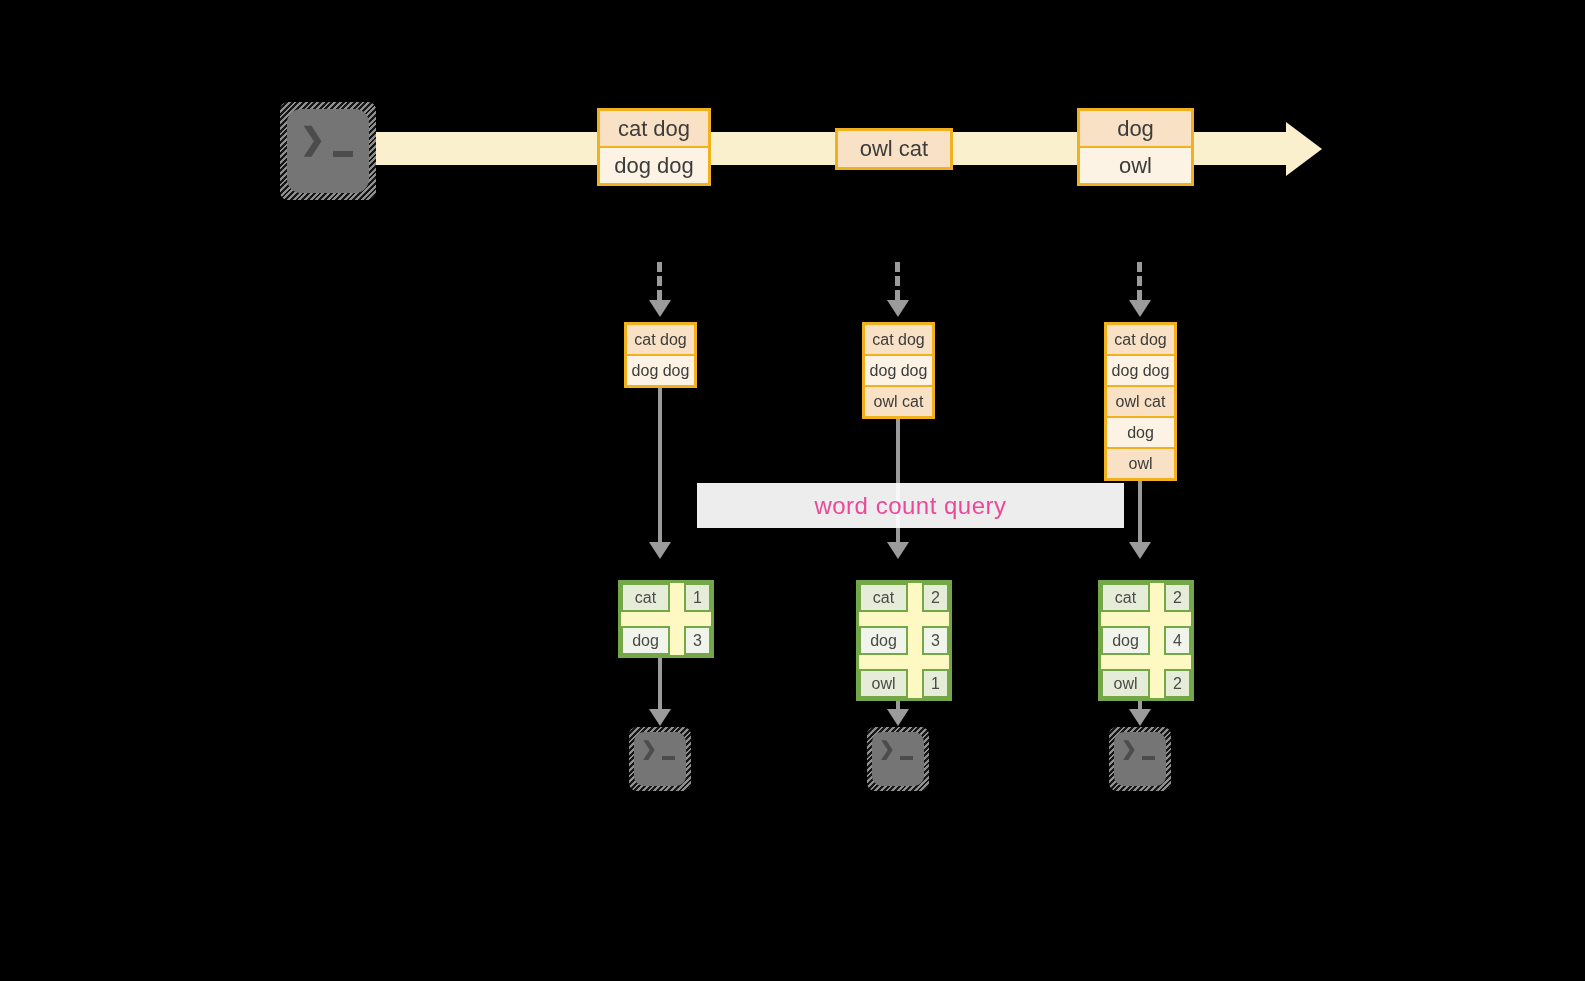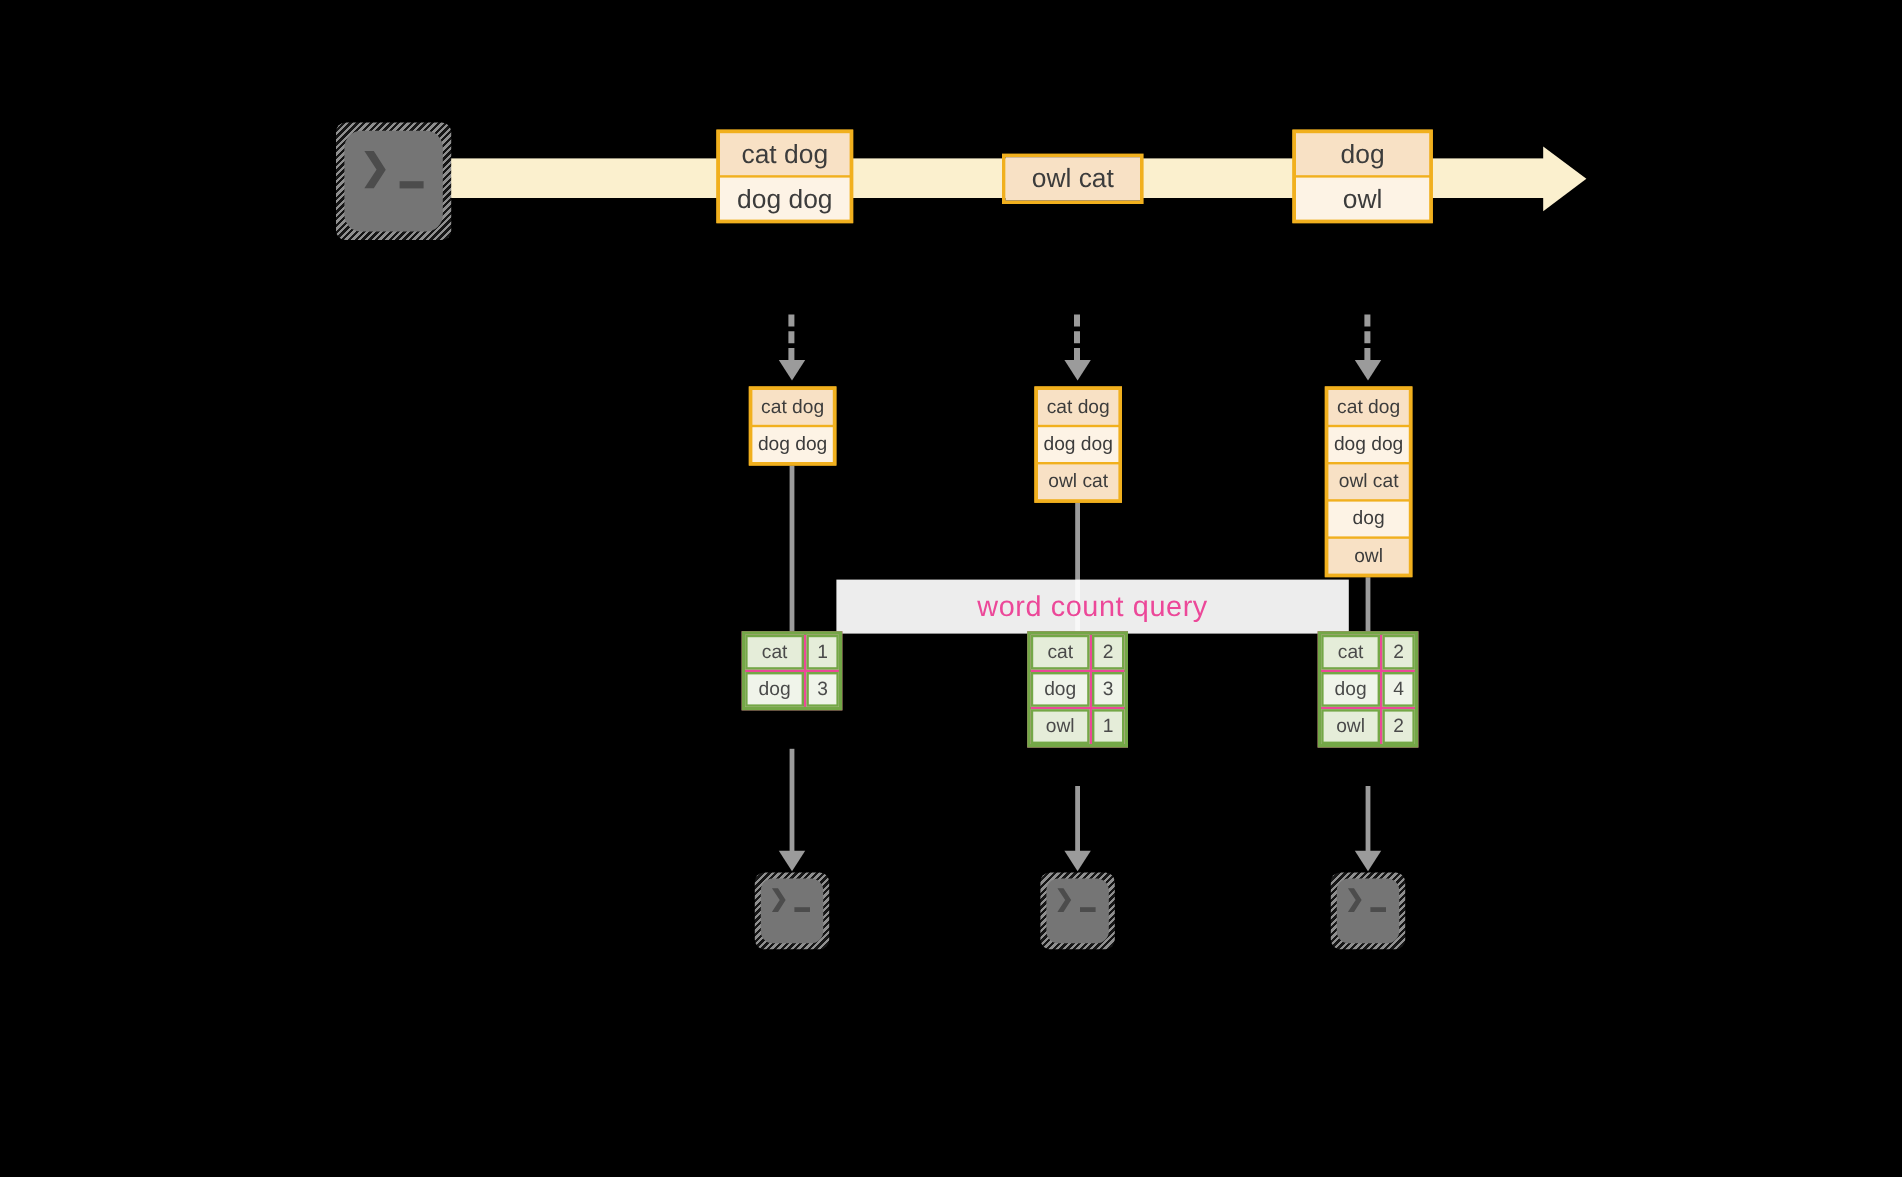--- a/index.html
+++ b/index.html
@@ -47,23 +47,23 @@
                border-left:11px solid transparent; border-right:11px solid transparent;
                border-top:17px solid #9b9b9b; }
   .solid-line { position:absolute; z-index:1; width:4px; background:#9b9b9b; }
 
   
   .query-band { position:absolute; left:697px; top:460px; width:427px; height:45px; z-index:2;
                 background:rgba(255,255,255,0.93); display:flex; align-items:center; justify-content:center;
                 font-size:24px; color:#ec4899; letter-spacing:0.5px;margin-top:23px; }
 
   
-  .wc-table { position:absolute; top:526px; z-index:3; box-sizing:content-box;
-              border:3px solid #74A747; background:#ec4899;
-              display:grid; grid-template-columns:49px 27px; gap:2px; }
+  .wc-table { position:absolute; top:580px; z-index:3; box-sizing:content-box;
+              border:3px solid #74A747; background:#fef9c3;
+              display:grid; grid-template-columns:49px 27px; gap:14px; }
   .wc-cell { box-sizing:border-box; height:29px; border:2px solid #74A747;
              display:flex; align-items:center; justify-content:center;
              font-size:16px; color:#4a4a4a; }
   .g-a { background:#E5EDD9; }
   .g-b { background:#F0F4EA; }
 </style>
 </head>
 <body>
 
 <div class="canvas">

